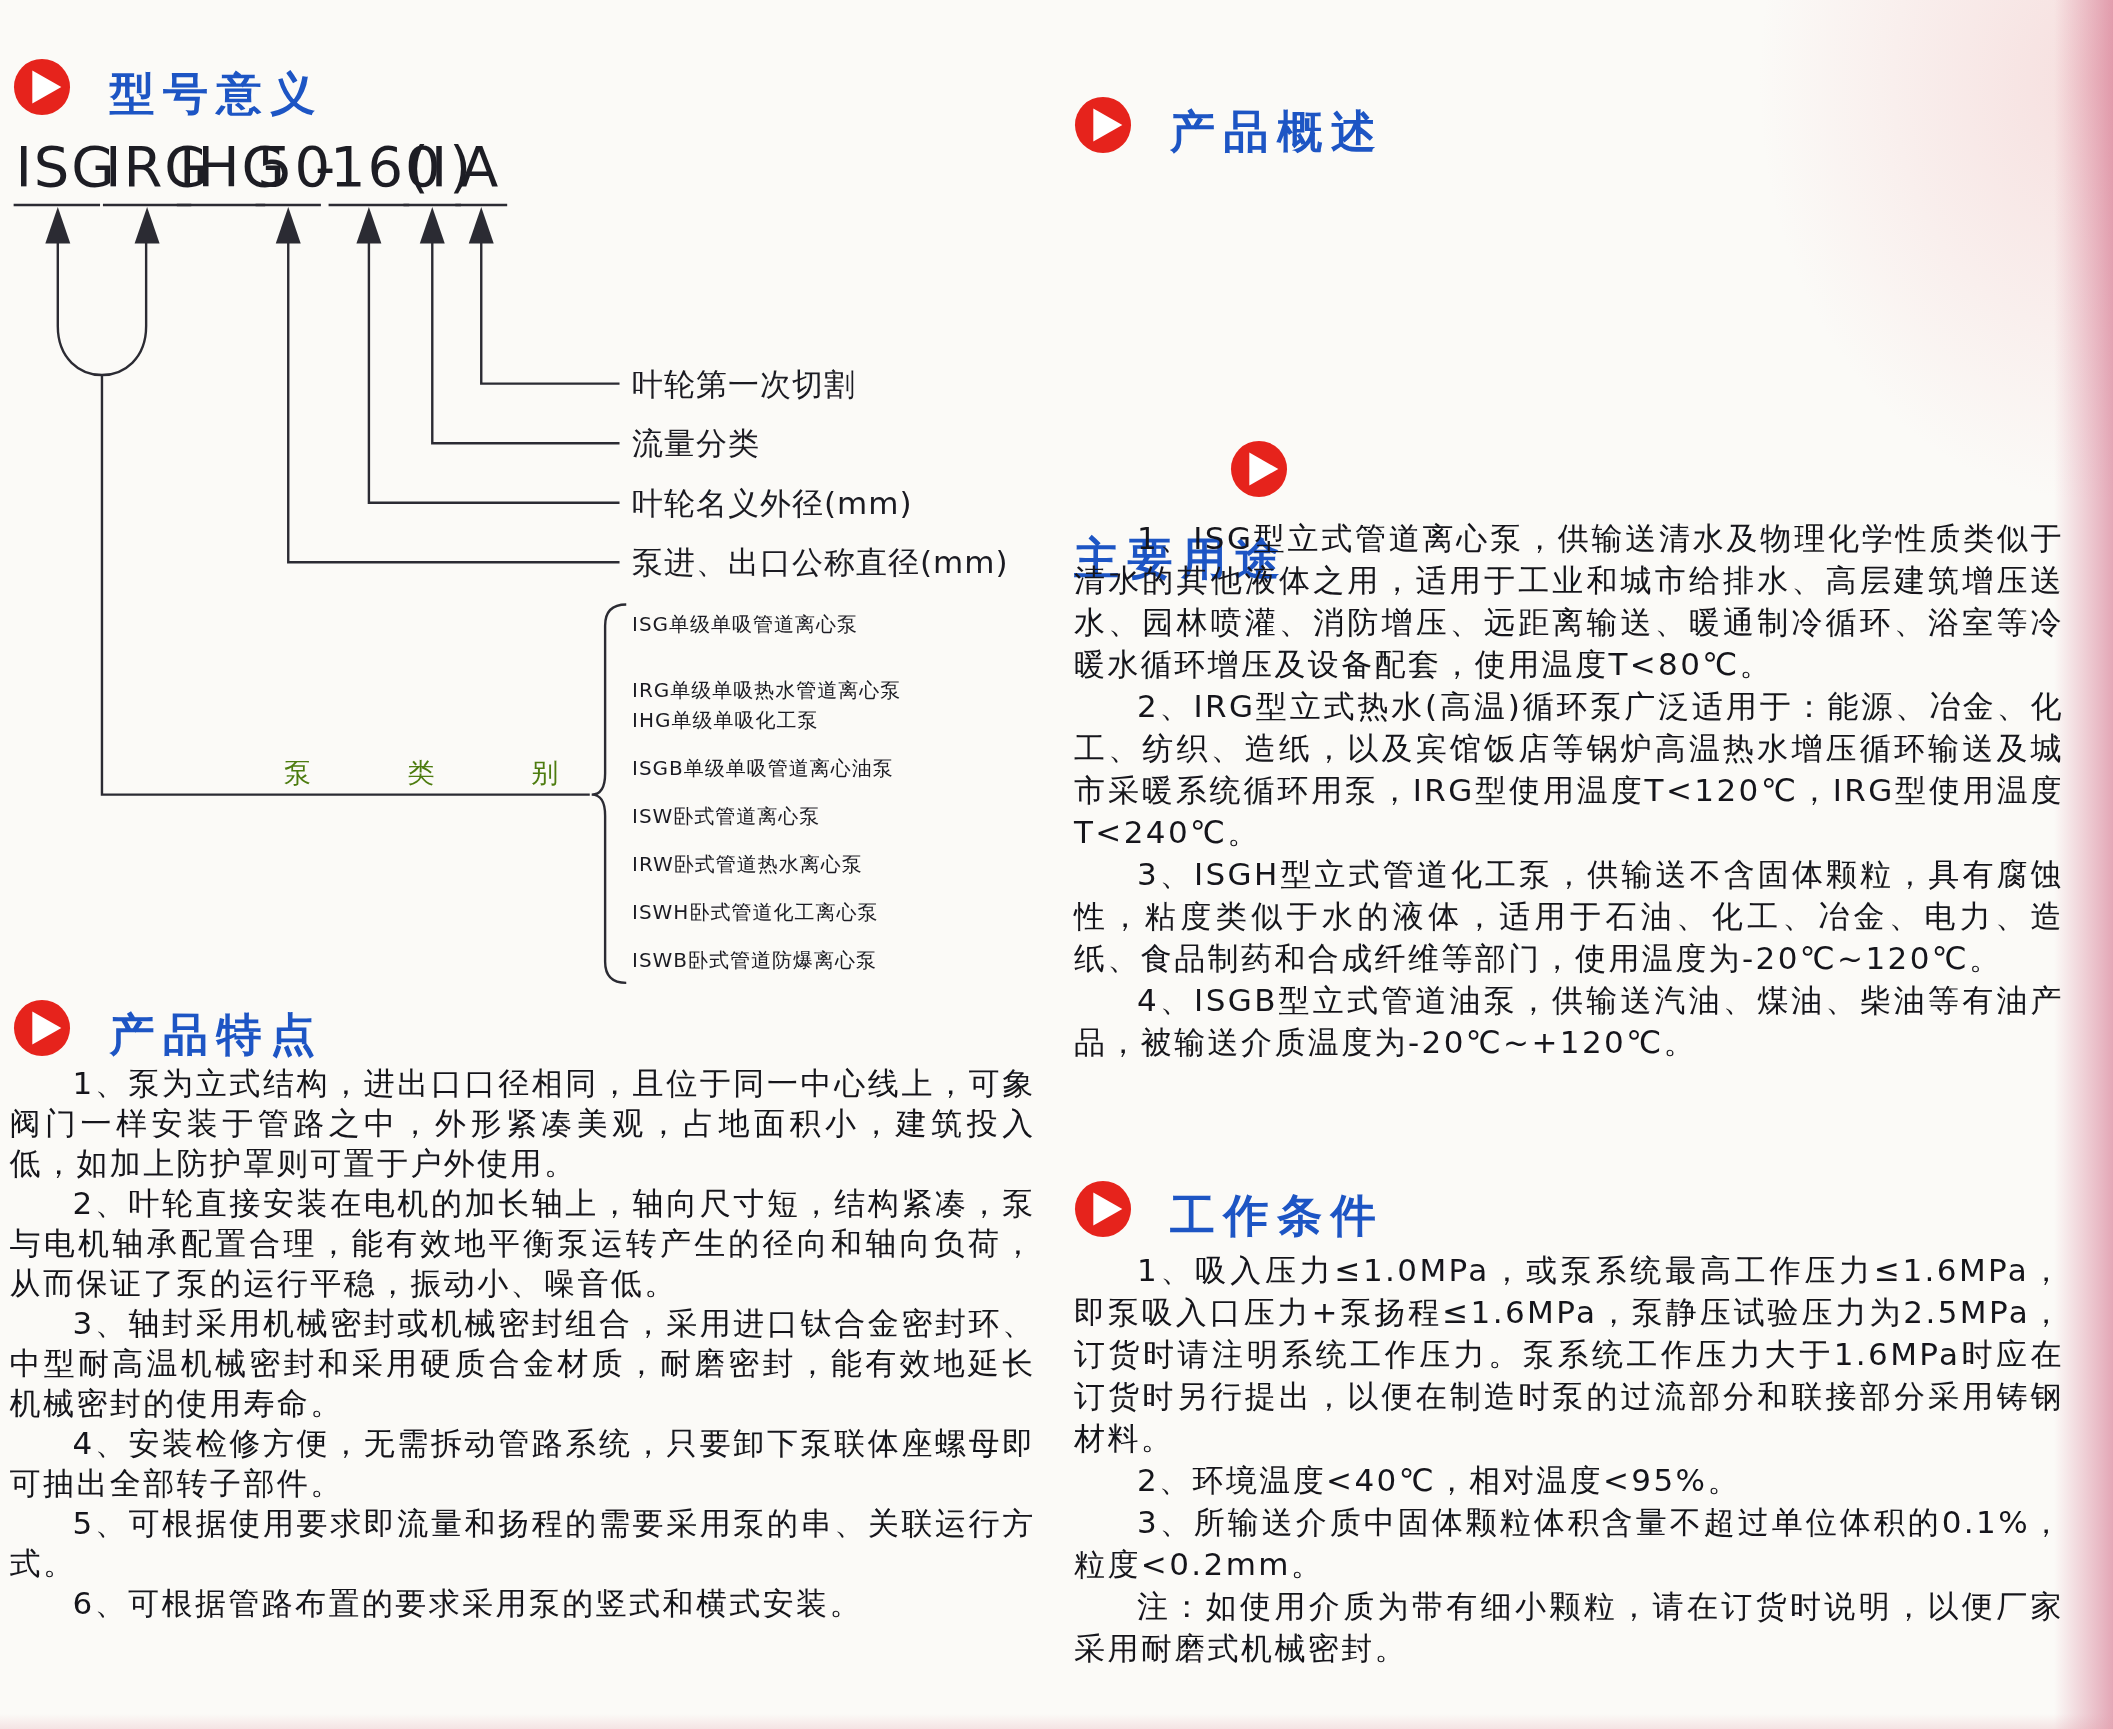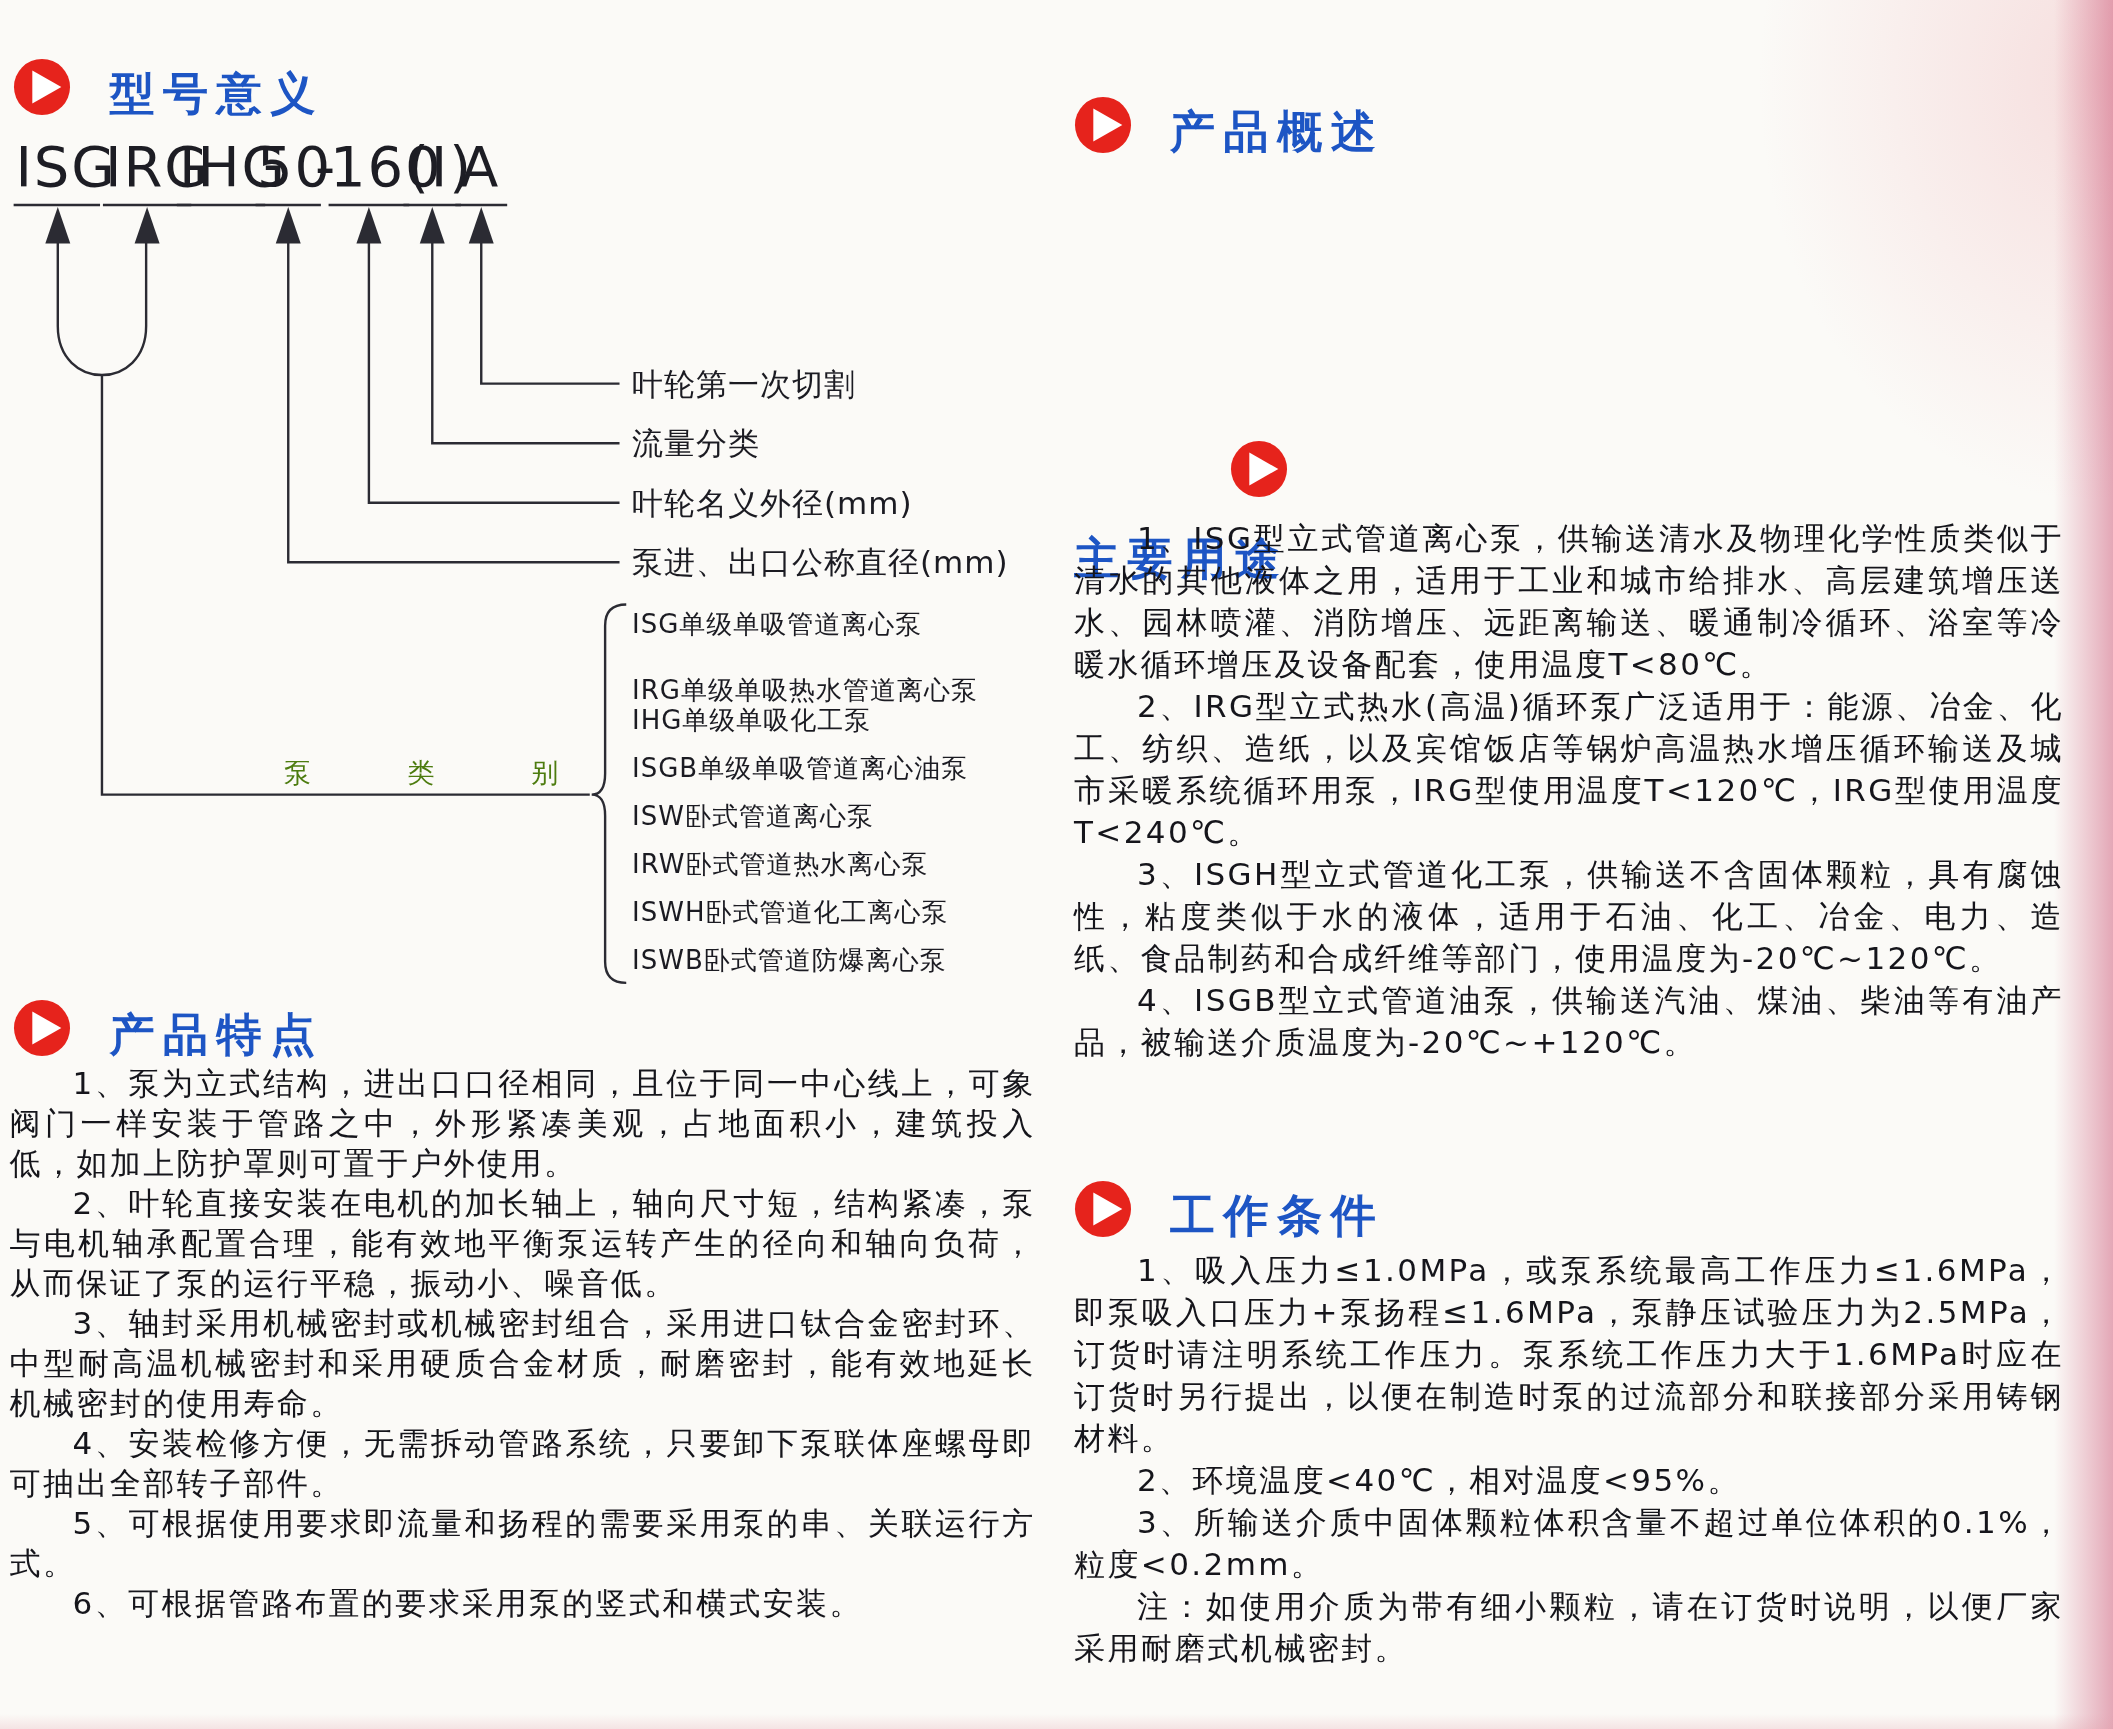--- a/index.html
+++ b/index.html
@@ -23,21 +23,21 @@
 
   .col-block{position:absolute;}
 
   
   #diagram{position:absolute;left:0;top:134px;width:1047px;height:893px;}
   #diagram svg{position:absolute;left:0;top:0;}
   .mseg{position:absolute;top:5.8px;height:54px;font-size:56px;font-weight:500;color:#1d1d24;
         text-align:center;line-height:54px;letter-spacing:1.9px;}
   .dlabel{position:absolute;left:632px;height:38px;font-size:31px;line-height:38px;
         color:#1b1b22;letter-spacing:1px;white-space:nowrap;}
-  .prow{position:absolute;left:632px;height:38px;font-size:26px;line-height:38px;
+  .prow{position:absolute;left:632px;height:38px;font-size:20px;line-height:38px;
         color:#1b1b22;letter-spacing:1px;white-space:nowrap;}
   .pumpcat{position:absolute;left:284px;top:621px;font-size:27px;color:#4d7c0f;
         letter-spacing:44px;white-space:nowrap;}
 </style>
 </head>
 <body>
 
 <div id="page">
   <div class="wash-topright"></div>
   <div class="wash-right"></div>

